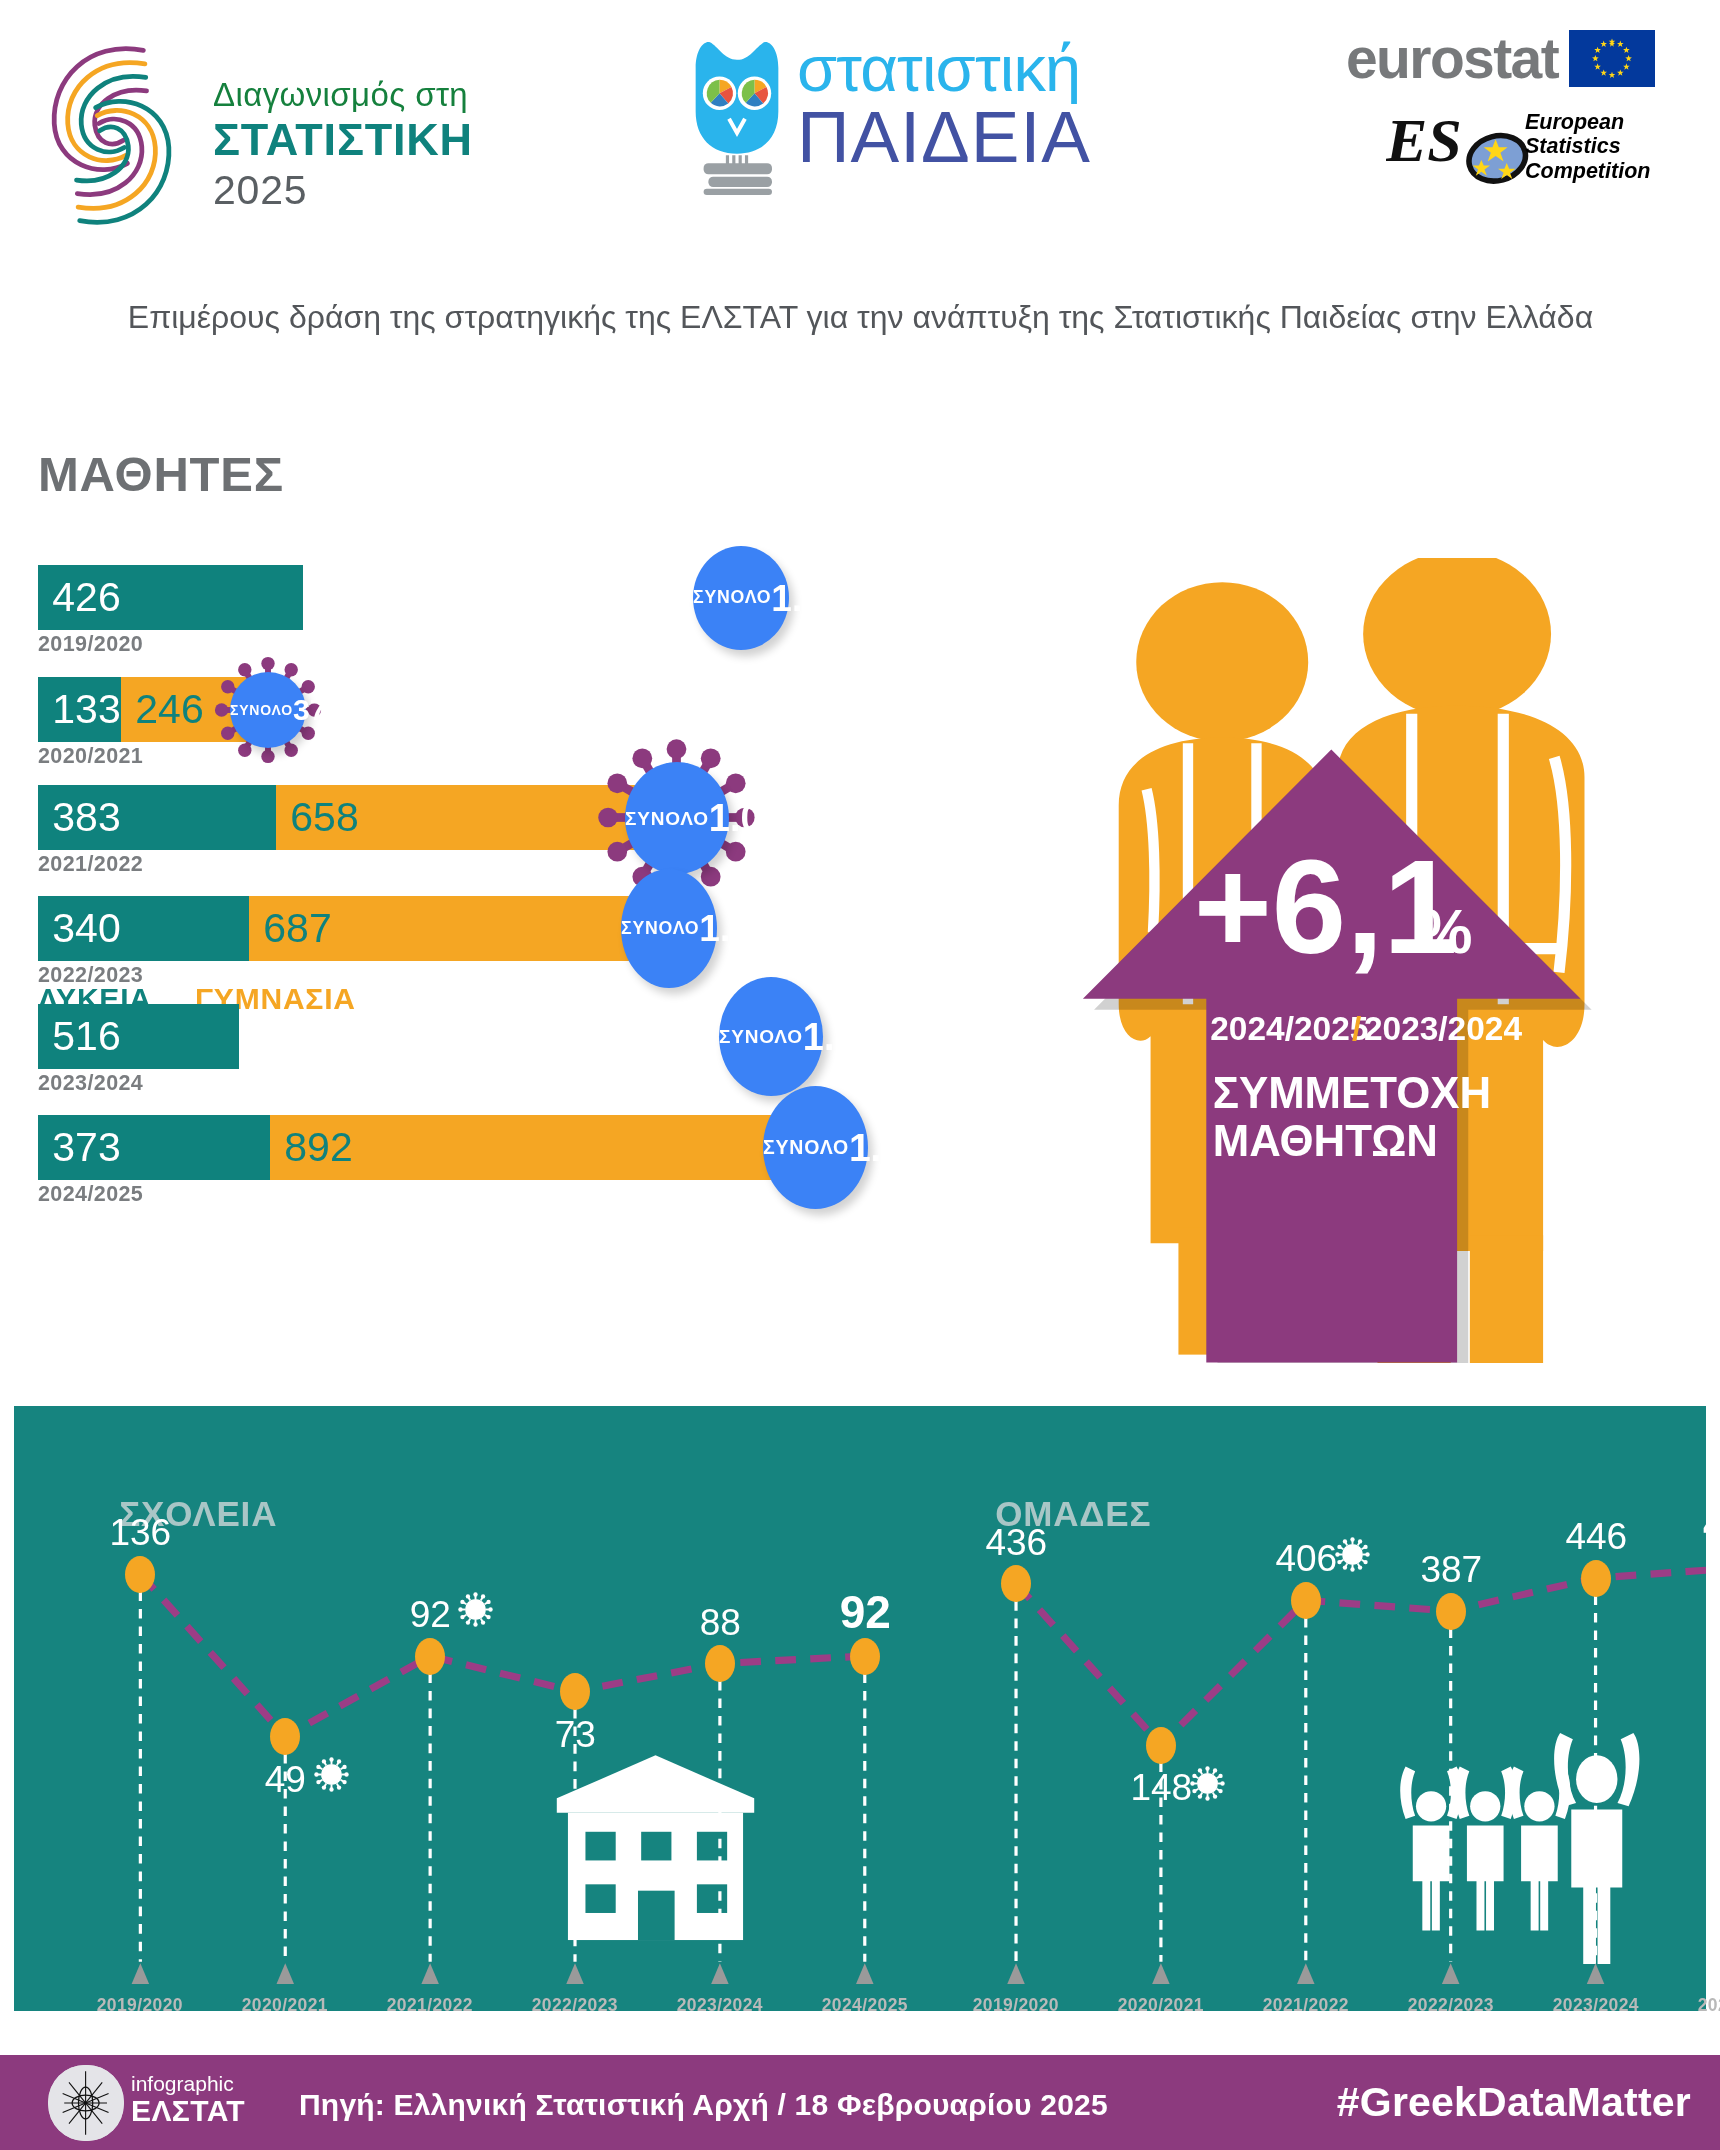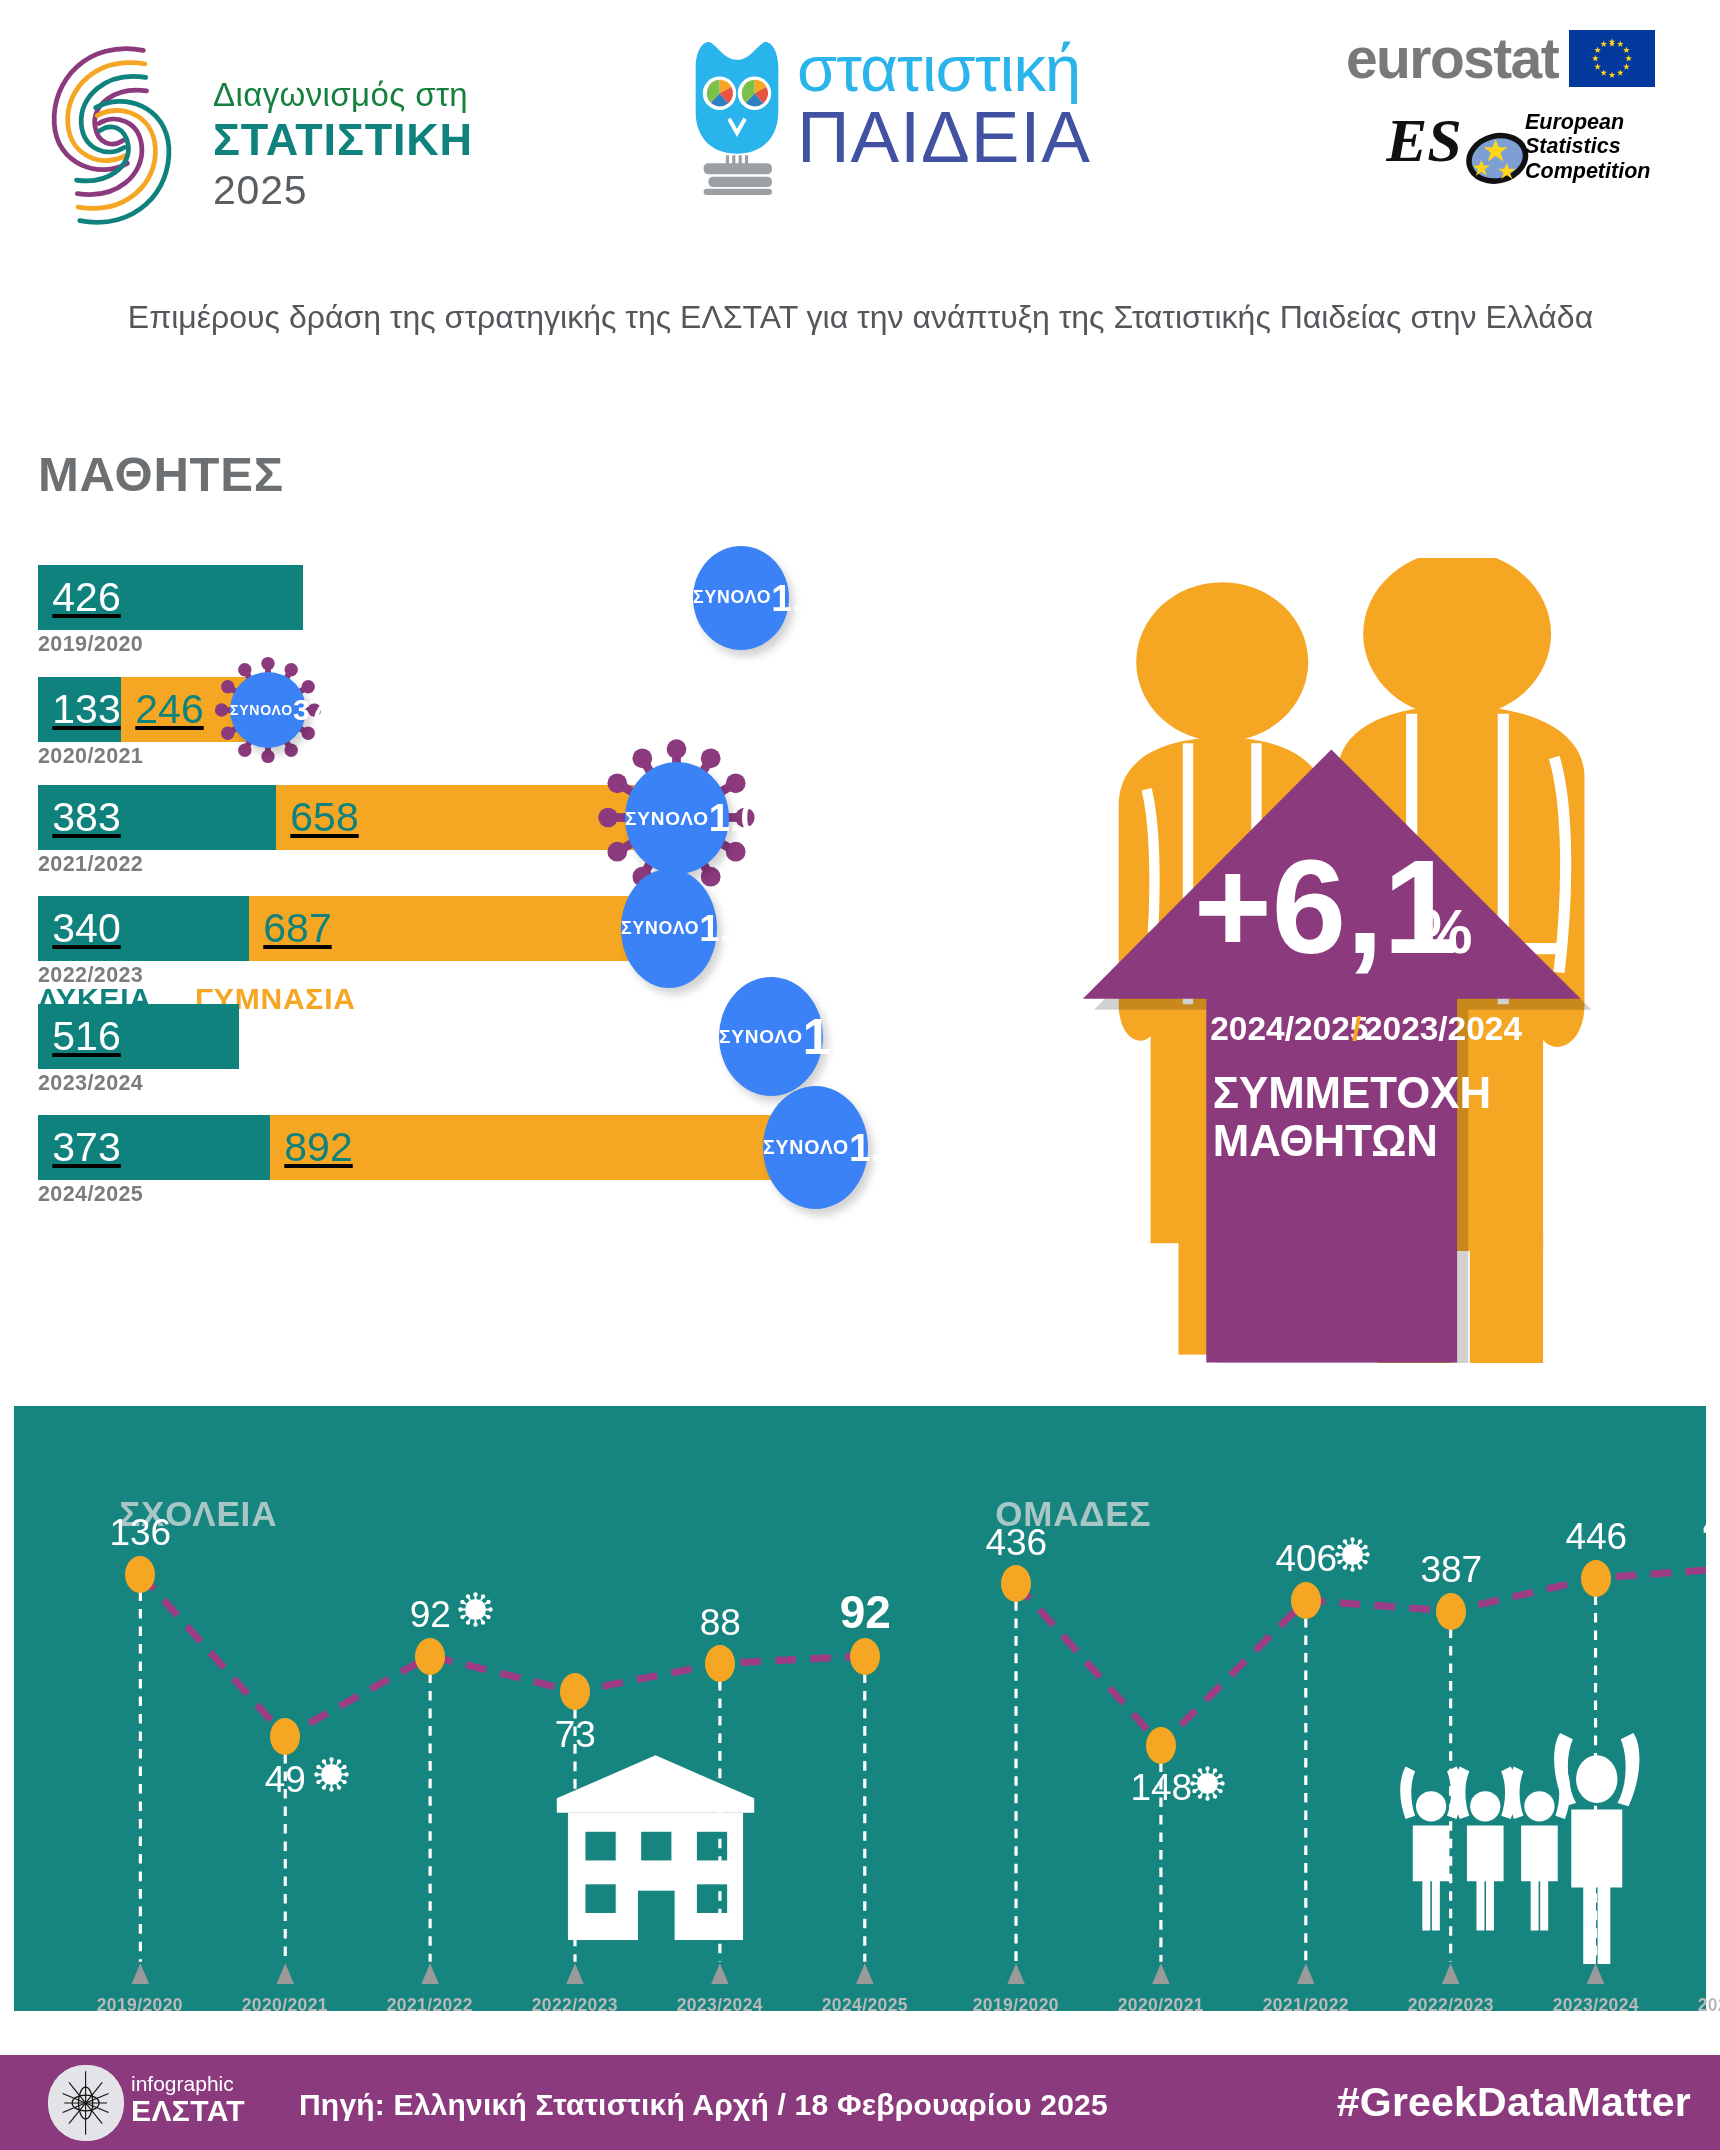--- a/index.html
+++ b/index.html
@@ -35,21 +35,21 @@
   .subtitle { position:absolute; left:0; top:299px; width:1721px; text-align:center;
               font-size:32px; color:#53565a; font-weight:400; }
 
   
   .students { position:absolute; left:0; top:446px; width:1059px; height:908px; }
   .students h2 { position:absolute; left:38px; top:0; font-size:49px; color:#6d7073; font-weight:700; letter-spacing:0.8px;}
   .legend-lyk { position:absolute; left:38px; top:536px; font-size:30px; font-weight:700; color:#0f827d; letter-spacing:0.8px;}
   .legend-gym { position:absolute; left:195px; top:536px; font-size:30px; font-weight:700; color:#f5a623; letter-spacing:0.8px;}
 
   .barrow { position:absolute; left:38px; height:88px; }
-  .bar-seg { position:absolute; top:0; height:65px; display:flex; align-items:center;text-decoration:underline; }
+  .bar-seg { position:absolute; top:0; height:65px; display:flex; align-items:center; }
   .bar-teal { background:#0f827d; }
   .bar-org  { background:#f5a623; }
   .bar-seg span { font-size:41px; font-weight:400; padding-left:14.3px; font-family:"Liberation Sans", sans-serif; }
   .bar-teal span { color:#ffffff; }
   .bar-org span  { color:#0f827d; }
   .yrlabel { position:absolute; top:67px; left:0; font-size:21.5px; color:#7a7d80; font-weight:700; letter-spacing:0.4px;}
 
   .totbubble { position:absolute; border-radius:50%; background:#3b82f6; color:#fff;
                display:flex; flex-direction:row; align-items:center; justify-content:flex-start;
                box-shadow:4.8px 6.4px 8px rgba(0,0,0,0.18); z-index:5;}
@@ -296,21 +296,21 @@
             <div class="val" style="font-size:37px">1.027</div>
           </div>
         </div>
         <div class="barrow" style="top: 558px; width: 900px;">
           <div class="bar-seg bar-teal" style="left:0;width:201px">
             <span>516</span>
           </div>
           <div class="yrlabel">2023/2024</div>
           <div class="totbubble" style="left: 681px; top: -27px; width: 104px; height: 119px;">
             <div class="cap" style="font-size:19px">ΣΥΝΟΛΟ</div>
-            <div class="val" style="font-size:50px">1.192</div>
+            <div class="val" style="font-size:38px">1.192</div>
           </div>
         </div>
         <div class="barrow" style="top: 669px; width: 945px;">
           <div class="bar-seg bar-teal" style="left:0;width:232px">
             <span>373</span>
           </div>
           <div class="bar-seg bar-org" style="left:232px;width:554px">
             <span>892</span>
           </div>
           <div class="yrlabel">2024/2025</div>

